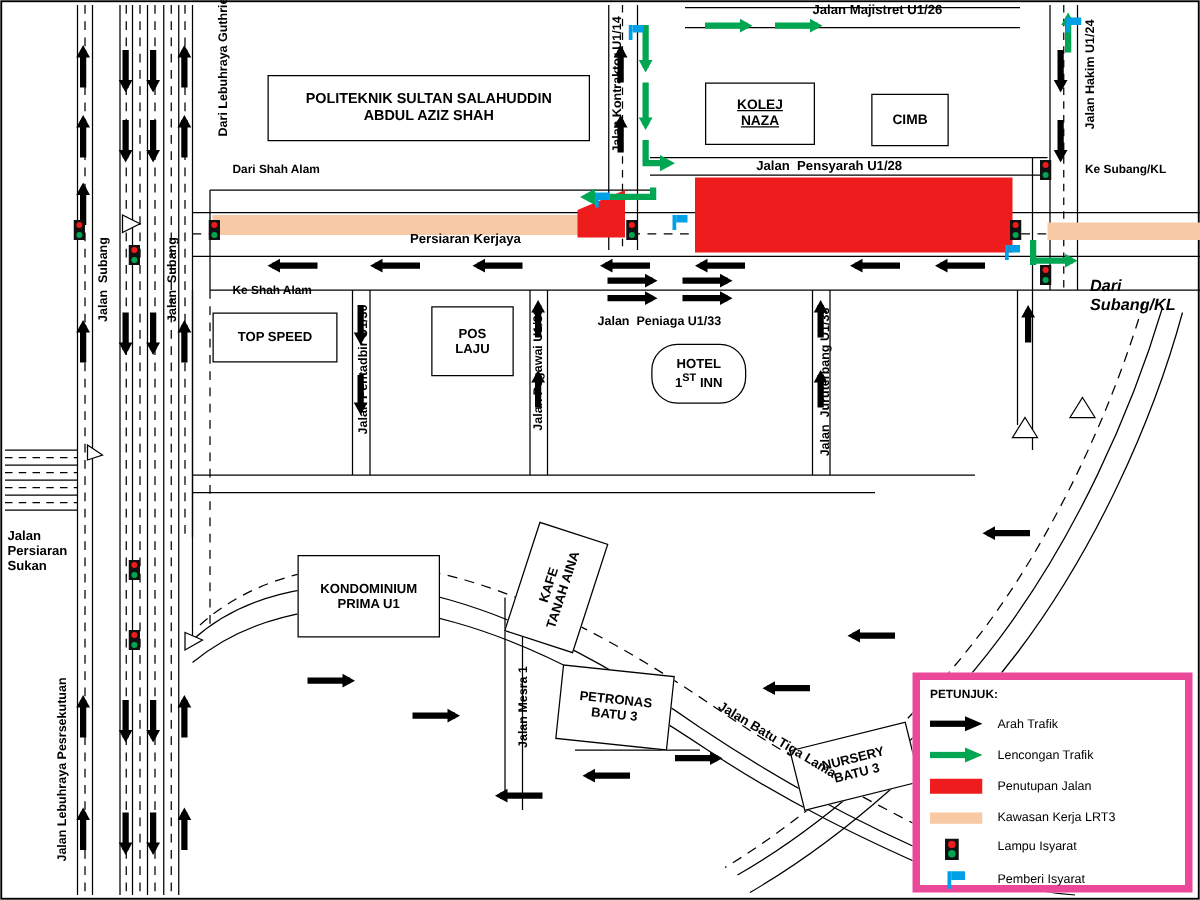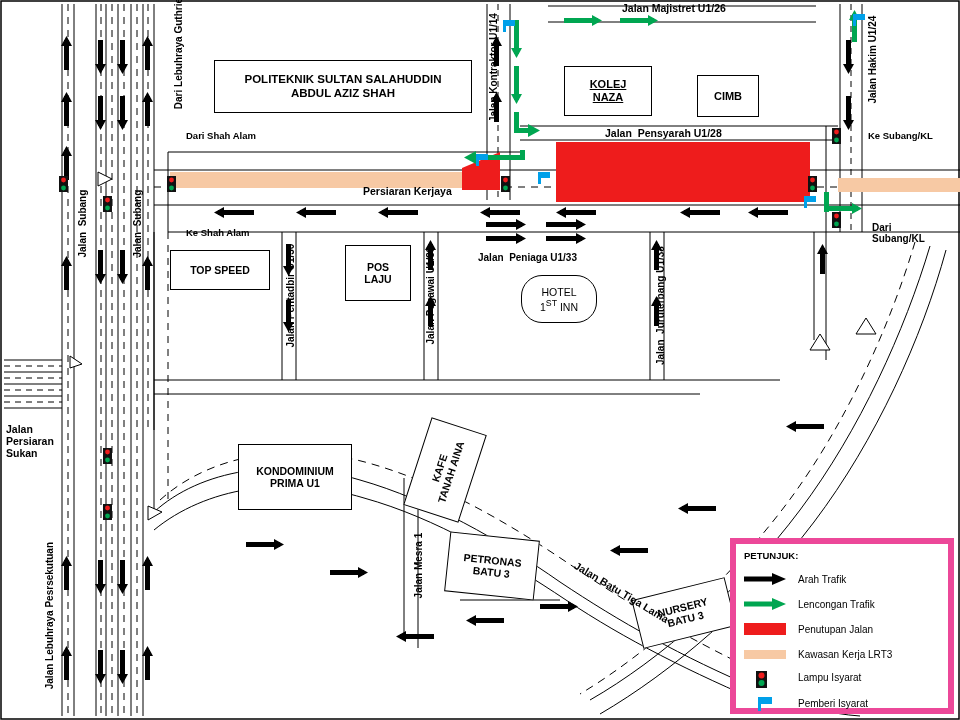--- a/index.html
+++ b/index.html
@@ -392,21 +392,21 @@
 
   <div class="box" style="left:170px;top:250px;width:100px;height:40px;font-size:10.5px;font-weight:bold;">
     <span>TOP SPEED</span>
   </div>
 
   <div class="box" style="left:345px;top:245px;width:66px;height:56px;font-size:10.5px;font-weight:bold;">
     <span style="white-space:pre-line;">POS
 LAJU</span>
   </div>
 
-  <div class="box" style="left:521px;top:275px;width:76px;height:48px;font-size:10.5px;font-weight:normal;border-radius:21px;">
+  <div class="box" style="left:521px;top:275px;width:76px;height:48px;font-size:10.5px;font-weight:bold;border-radius:21px;">
     <span style="white-space:pre-line;">HOTEL
 1<sup>ST</sup> INN</span>
   </div>
 
 
   <div class="box" style="left:238px;top:444px;width:114px;height:66px;font-size:10.5px;font-weight:bold;">
     <span style="white-space:pre-line;">KONDOMINIUM
 PRIMA U1</span>
   </div>
 
@@ -418,29 +418,29 @@
   <div class="box" style="left:447px;top:536px;width:90px;height:60px;font-size:10.5px;font-weight:bold;transform:rotate(6deg);">
     <span style="white-space:pre-line;">PETRONAS
 BATU 3</span>
   </div>
 
   <div class="box" style="left:636px;top:588px;width:96px;height:50px;font-size:10.5px;font-weight:bold;transform:rotate(-14deg);">
     <span style="white-space:pre-line;">NURSERY
 BATU 3</span>
   </div>
 
-  <div class="lbl" style="left:622px;top:3px;font-size:10.5px;font-weight:bold;">Jalan Majistret U1/26</div>
+  <div class="lbl" style="left:650px;top:3px;font-size:10.5px;font-weight:bold;">Jalan Majistret U1/26</div>
 
   <div class="lbl rot90" style="left:434px;top:62px;width:120px;text-align:center;font-size:10px;font-weight:bold;">Jalan Kontraktor U1/14</div>
 
   <div class="lbl rot90" style="left:818px;top:54px;width:110px;text-align:center;font-size:10px;font-weight:bold;">Jalan Hakim U1/24</div>
 
   <div class="lbl" style="left:605px;top:128px;font-size:10.5px;font-weight:bold;">Jalan  Pensyarah U1/28</div>
 
-  <div class="lbl" style="left:323px;top:186px;font-size:10.5px;font-weight:bold;padding-left:40px;">Persiaran Kerjaya</div>
+  <div class="lbl" style="left:288px;top:186px;font-size:10.5px;font-weight:bold;padding-left:40px;">Persiaran Kerjaya</div>
 
   <div class="lbl rot90" style="left:226px;top:290px;width:130px;text-align:center;font-size:10px;font-weight:bold;">Jalan Pentadbir U1/30</div>
 
   <div class="lbl rot90" style="left:368px;top:290px;width:126px;text-align:center;font-size:10px;font-weight:bold;">Jalan Pegawai U1/33</div>
 
   <div class="lbl" style="left:478px;top:252px;font-size:10px;font-weight:bold;">Jalan  Peniaga U1/33</div>
 
   <div class="lbl rot90" style="left:588px;top:300px;width:146px;text-align:center;font-size:10px;font-weight:bold;">Jalan  Juruterbang U1/38</div>
 
   <div class="lbl rot90" style="left:116px;top:48px;width:126px;text-align:center;font-size:10px;font-weight:bold;">Dari Lebuhraya Guthrie</div>
@@ -458,21 +458,21 @@
   <div class="lbl" style="left:6px;top:424px;font-size:10.5px;font-weight:bold;white-space:pre-line;">Jalan
 Persiaran
 Sukan</div>
 
   <div class="lbl" style="left:186px;top:131px;font-size:9.5px;font-weight:bold;">Dari Shah Alam</div>
 
   <div class="lbl" style="left:186px;top:228px;font-size:9.5px;font-weight:bold;">Ke Shah Alam</div>
 
   <div class="lbl" style="left:868px;top:131px;font-size:9.5px;font-weight:bold;">Ke Subang/KL</div>
 
-  <div class="lbl" style="left:872px;top:222px;font-size:10px;font-weight:bold;white-space:pre-line;">Dari
+  <div class="lbl" style="left:872px;top:222px;font-size:13px;font-weight:bold;white-space:pre-line;font-style:italic;">Dari
 Subang/KL</div>
 
   <div class="legend" style="left:730px;top:538px;width:224px;height:176px;">
 
     <div class="legend-title">PETUNJUK:</div>
 
     <div class="legend-row" style="top:28px;">
       <span class="legend-swatch">
         <svg width="42" height="14" viewBox="0 0 42 14">
             <rect x="0" y="4.5" width="30" height="5" fill="#000"></rect>

